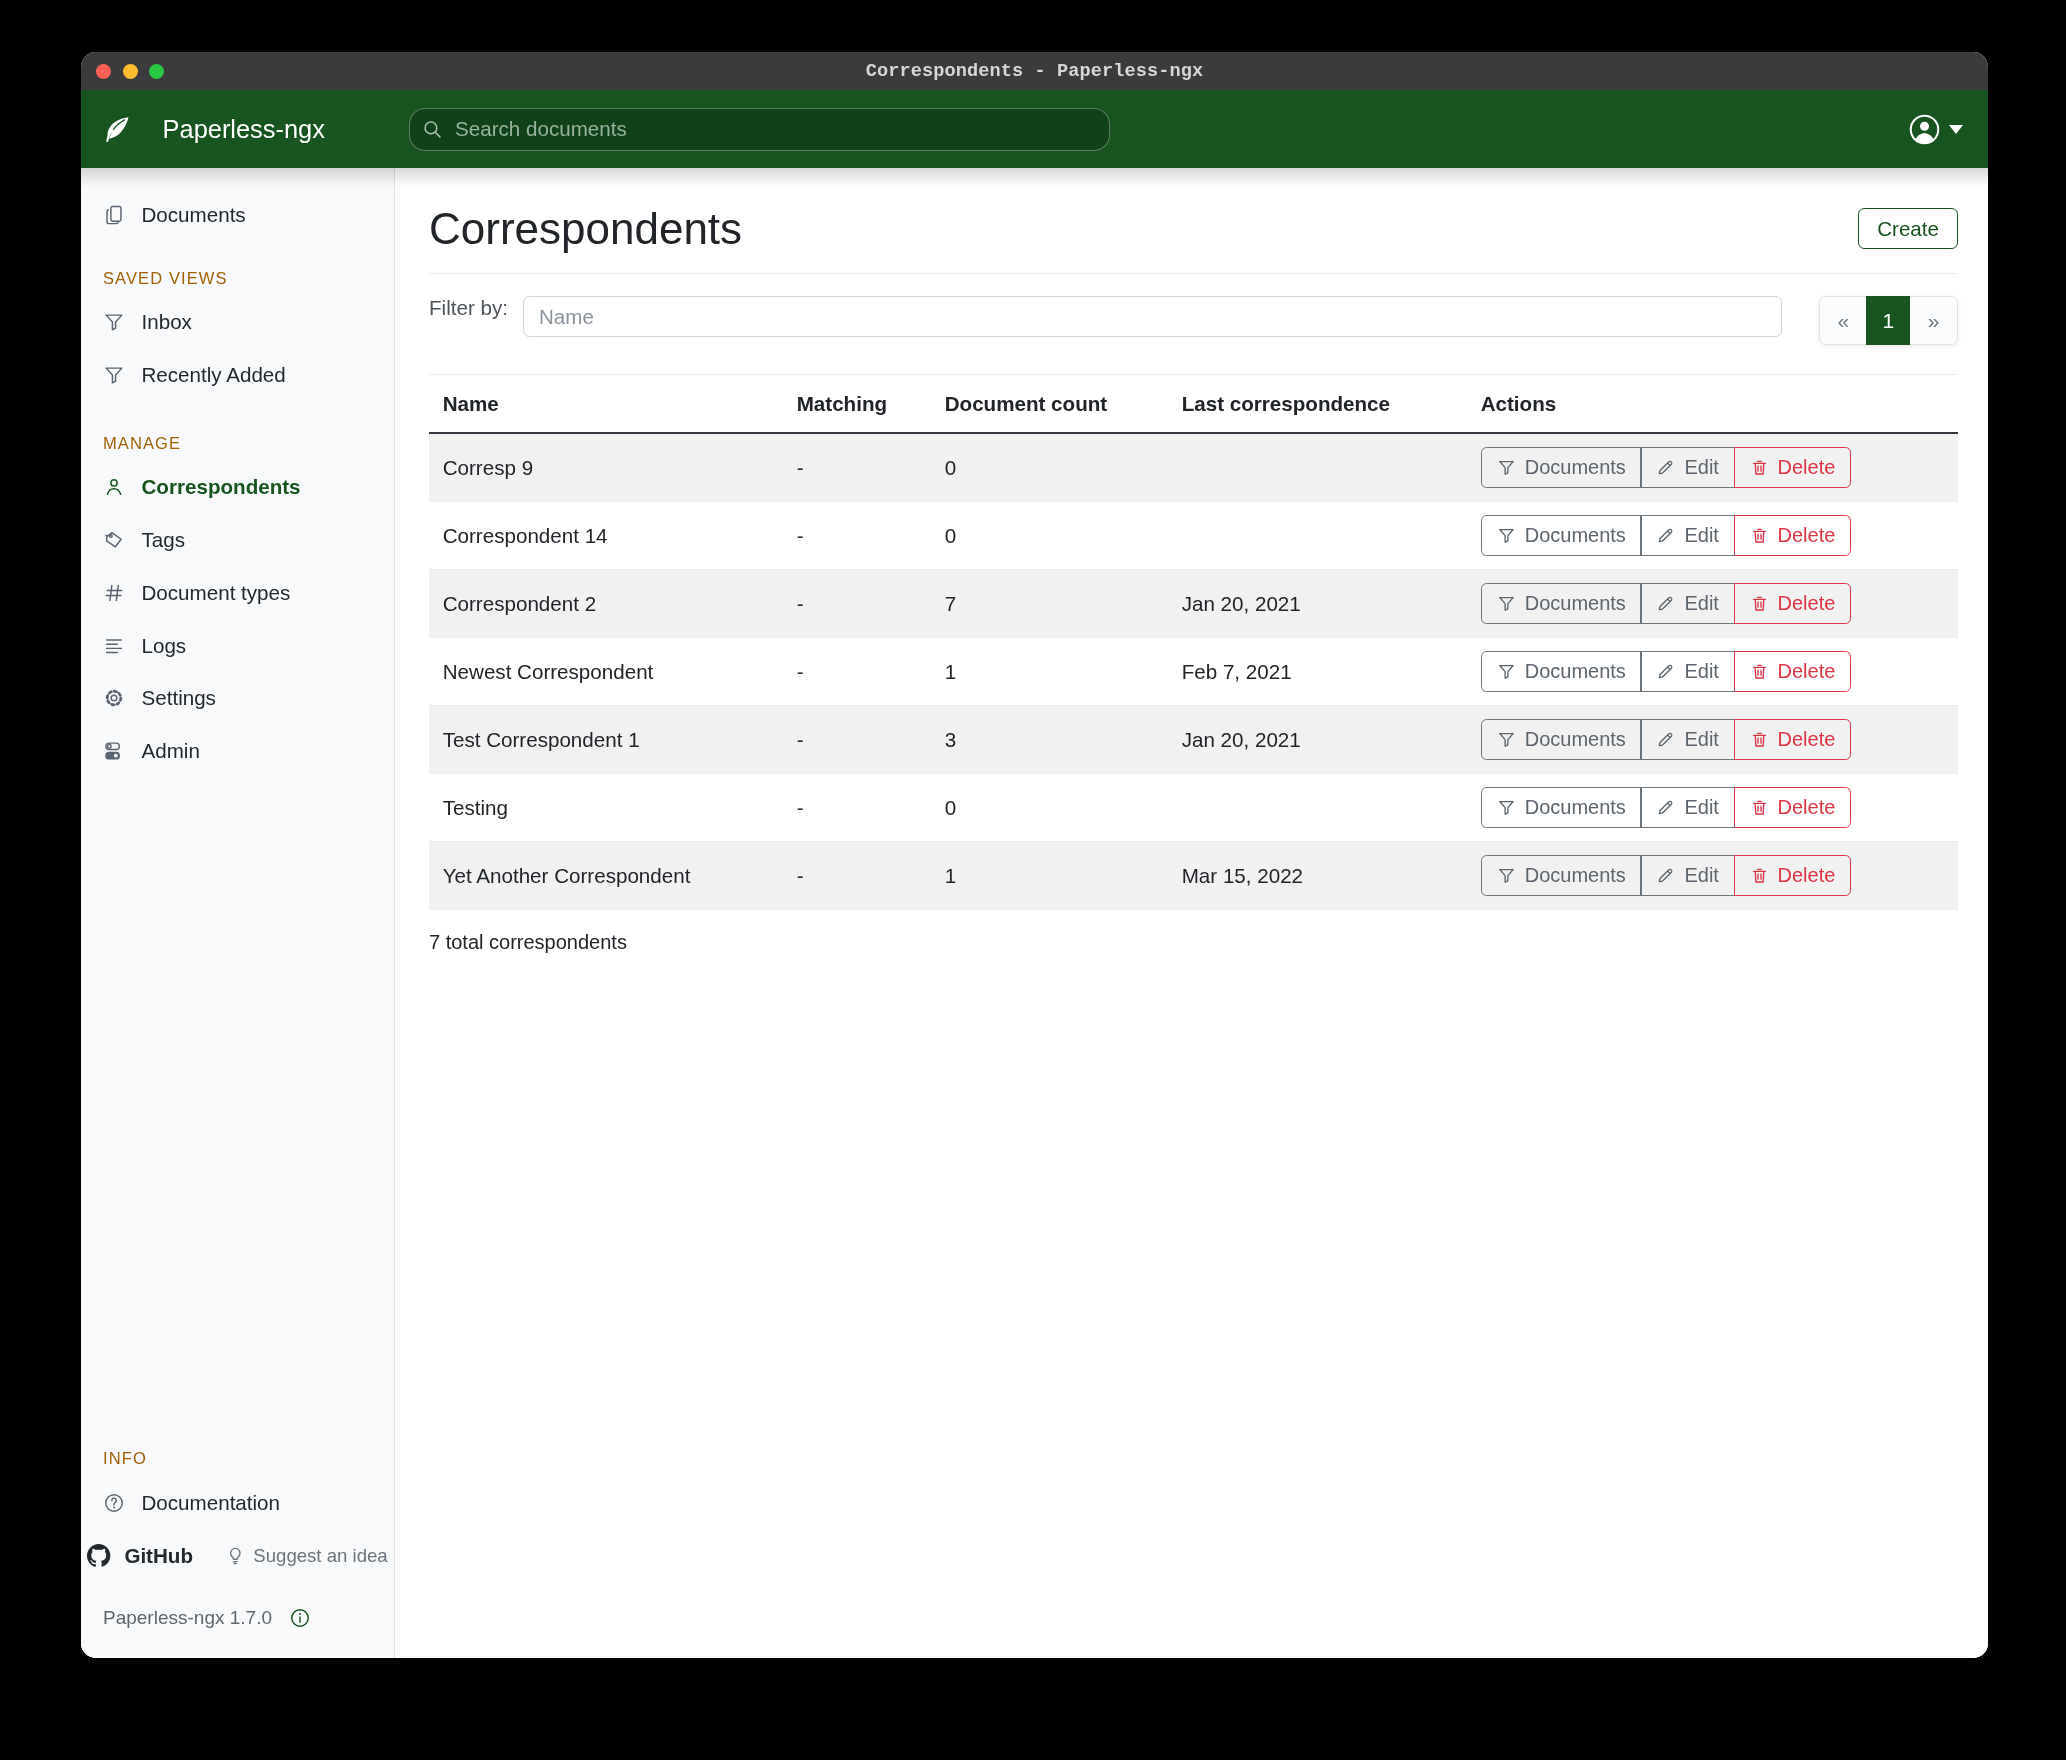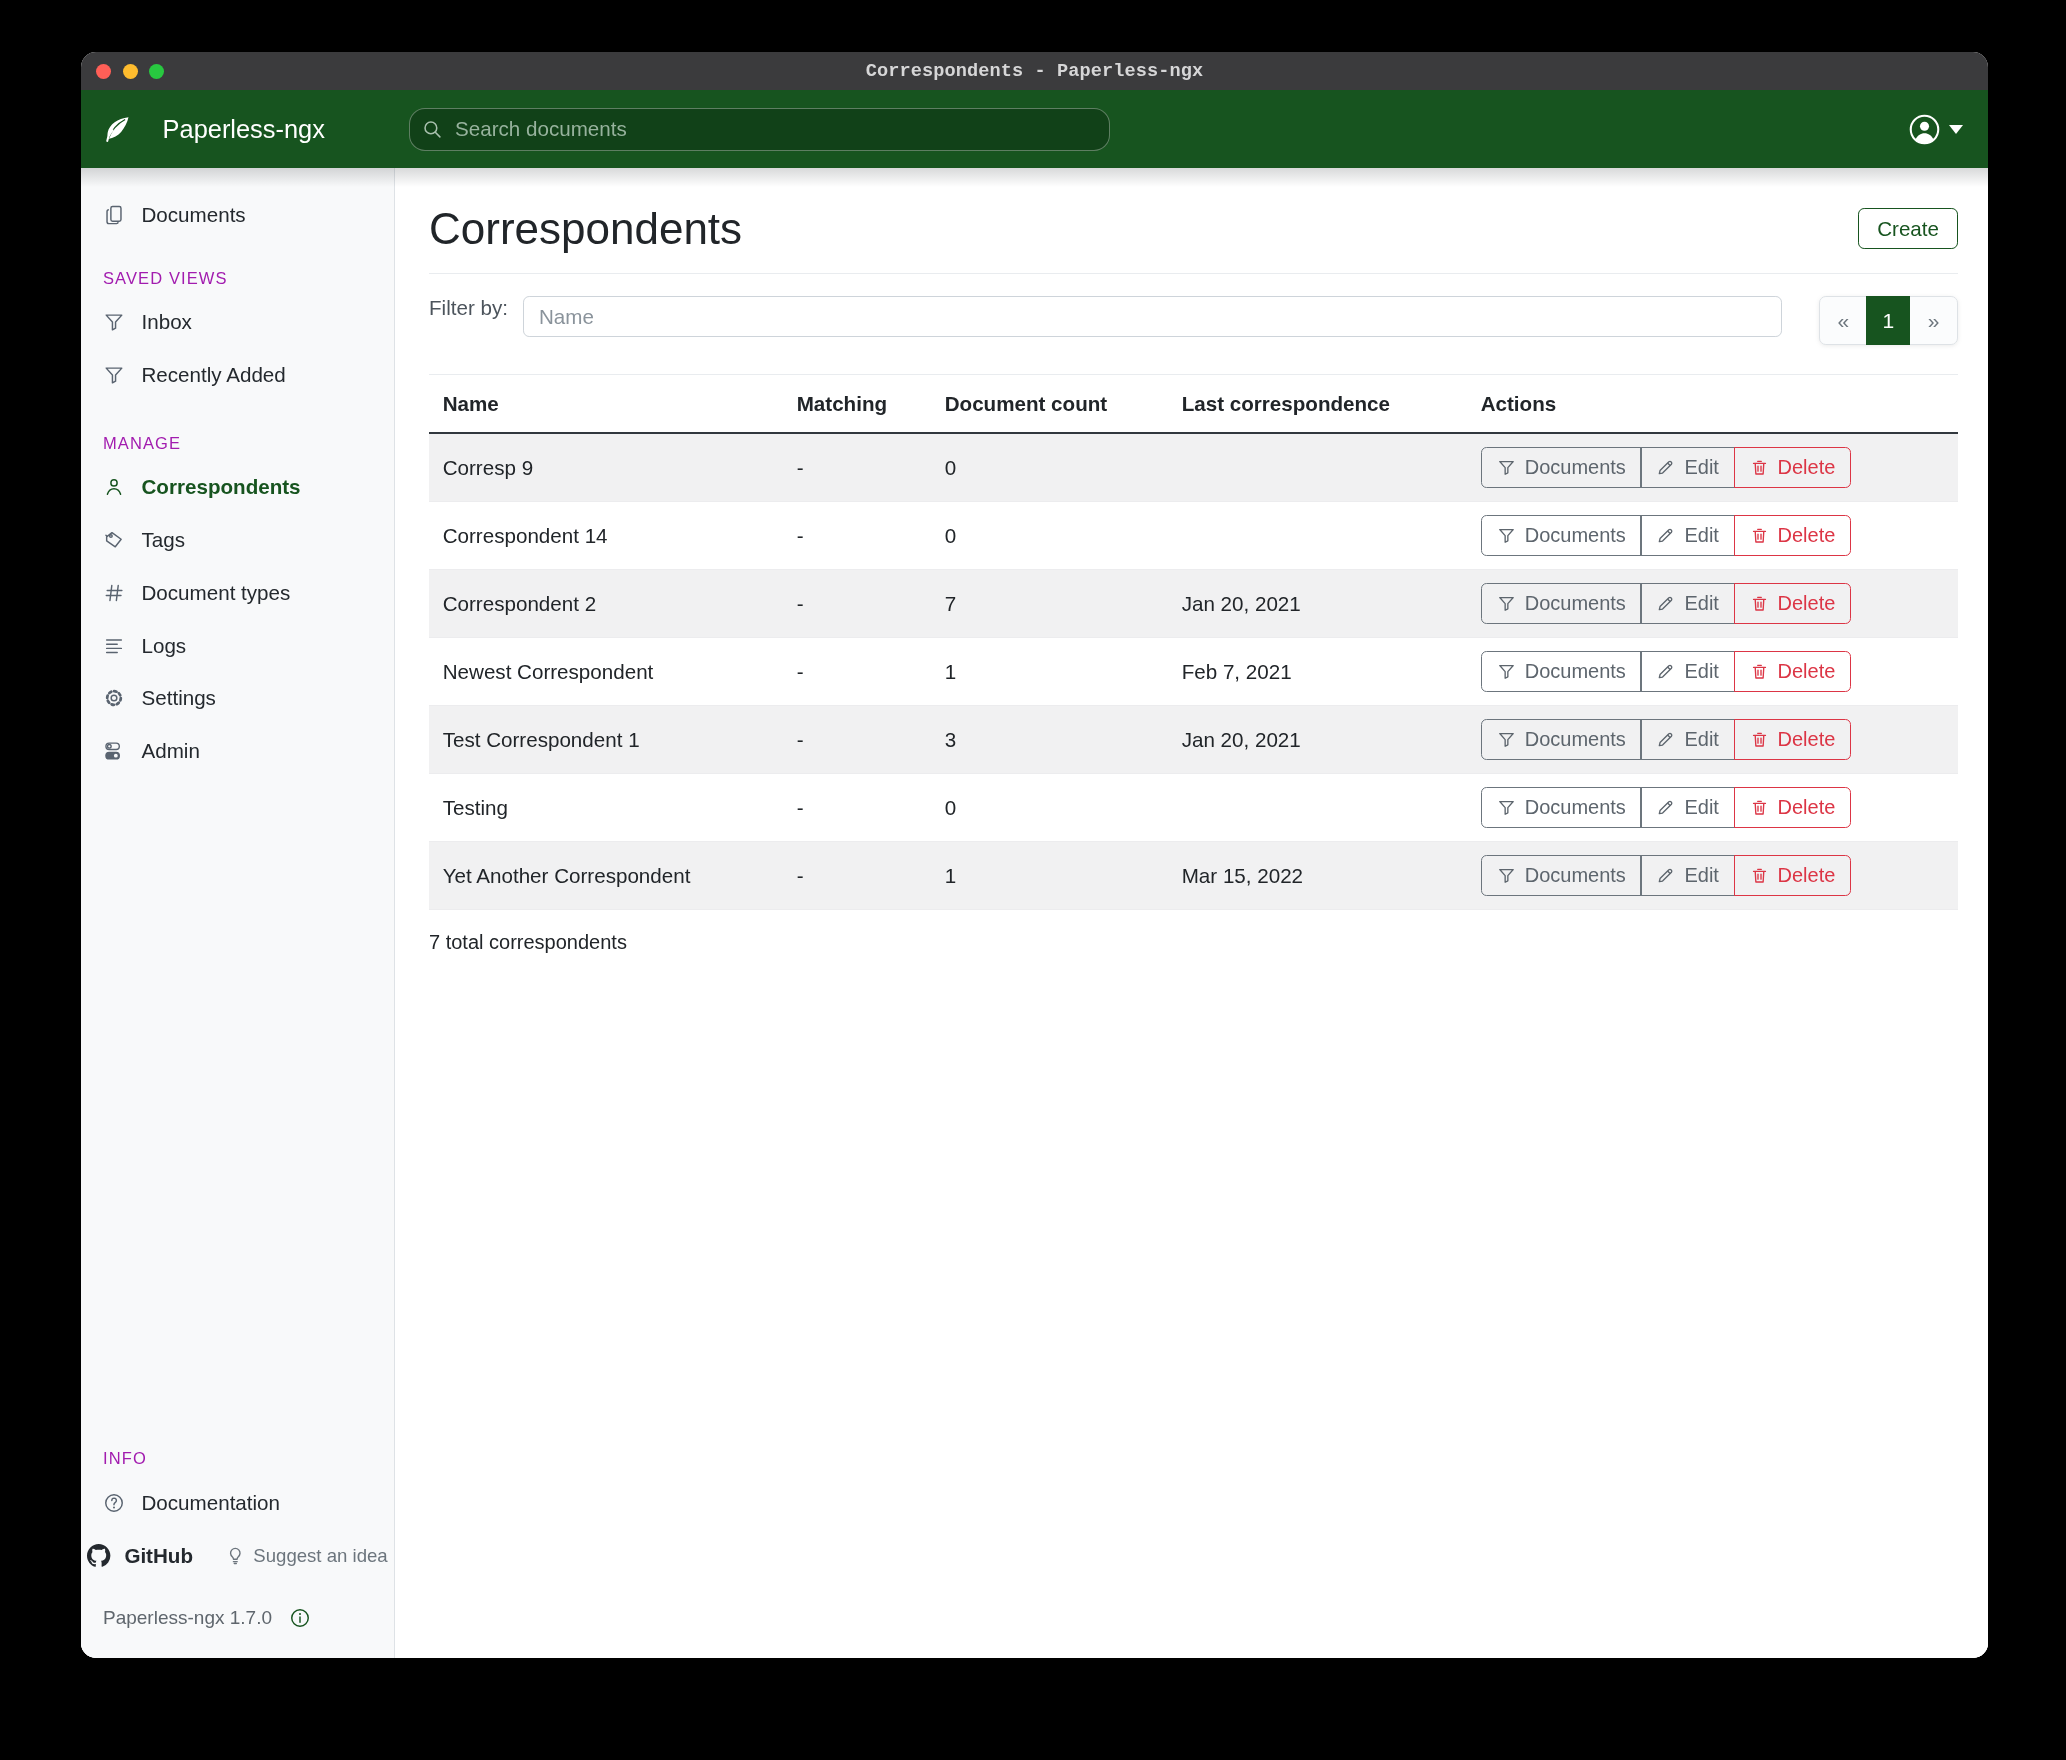--- a/index.html
+++ b/index.html
@@ -56,21 +56,21 @@
     padding-top:20.6px;overflow:hidden;
   }
   .side-item{
     display:flex;align-items:center;gap:16.5px;
     padding:14.4px 22px;font-size:20.6px;color:#24292e;cursor:pointer;white-space:nowrap;
   }
   .side-item .si{width:22px;height:22px;flex:0 0 22px;color:#5a6470;}
   .side-item.active{color:#17541f;font-weight:700;}
   .side-item.active .si{color:#17541f;}
   .side-heading{
-    padding:32px 22px 8.2px;font-size:16.5px;font-weight:500;color:#a21caf;letter-spacing:1.1px;
+    padding:32px 22px 8.2px;font-size:16.5px;font-weight:500;color:#a16207;letter-spacing:1.1px;
   }
   .side-heading.first{padding-top:27.5px;}
   .side-spacer{flex:1;}
   .github-row{display:flex;align-items:center;padding:14.4px 22px;gap:16.5px;white-space:nowrap;justify-content:center;}
   .github-link{display:flex;align-items:center;gap:13.7px;font-size:20.6px;font-weight:700;color:#24292e;cursor:pointer;}
   .idea-link{display:flex;align-items:center;gap:8.2px;font-size:18.6px;color:#6c757d;cursor:pointer;margin-left:15px;}
   .github-row .si{width:23.4px;height:23.4px;color:#24292e;}
   .idea-link .si{width:20.6px;height:20.6px;color:#6c757d;}
   .version-row{display:flex;align-items:center;gap:16.5px;padding:25px 22px 29px;font-size:19px;color:#5f666d;}
   .version-row .si{width:22px;height:22px;color:#17541f;}

